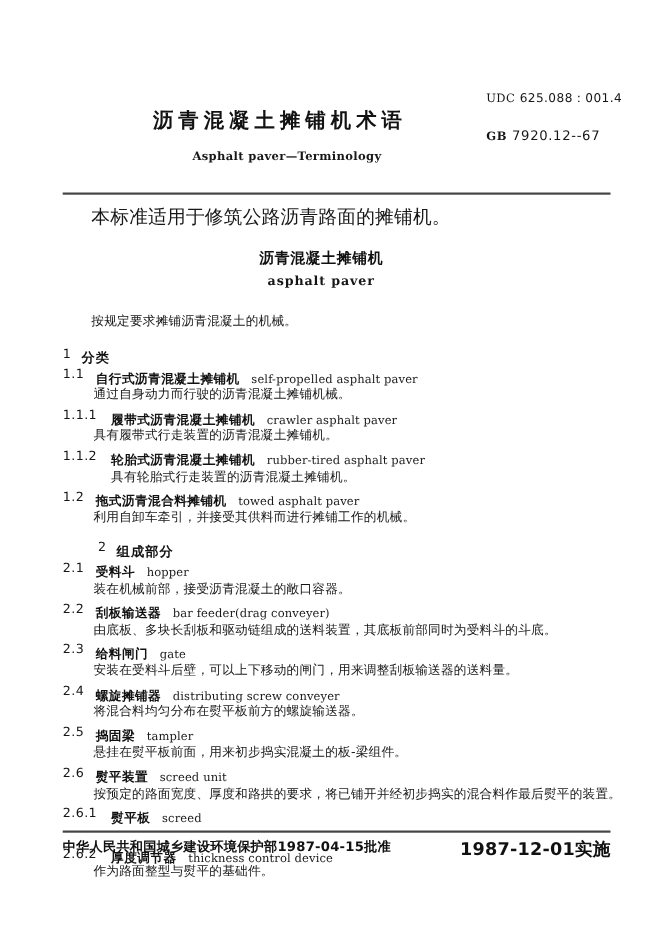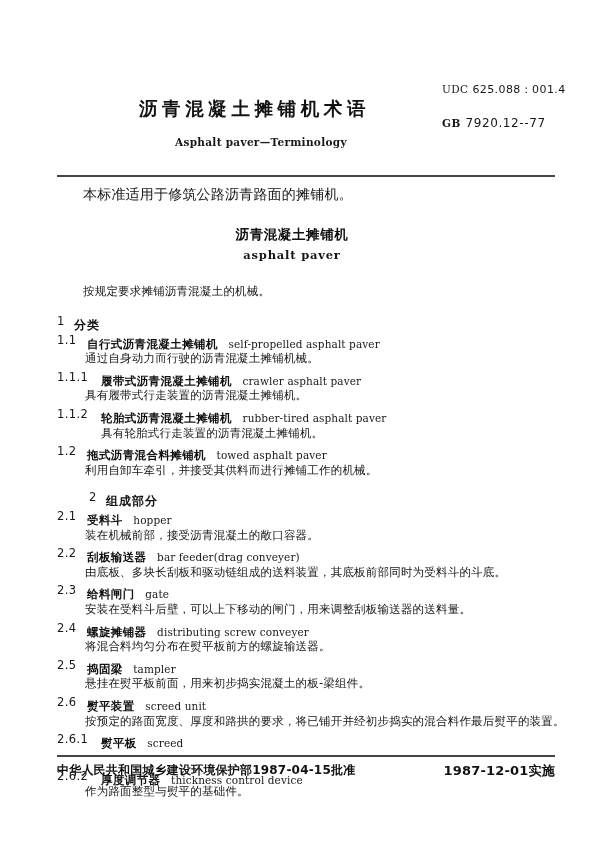--- a/index.html
+++ b/index.html
@@ -115,21 +115,21 @@
     left: 57px;
     top: 186px;
     width: 500px;
     height: 562px;
   }
 
   .scope-line {
     position: absolute;
     left: 26px;
     top: 0px;
-    font-size: 14px;
+    font-size: 17px;
     letter-spacing: 0.2px;
     white-space: nowrap;
     color: #171717;
   }
 
   .term-head {
     position: absolute;
     left: 0;
     top: 40px;
     width: 470px;
@@ -212,21 +212,21 @@
     font-size: 12px;
     font-weight: bold;
     color: #111111;
     white-space: nowrap;
     letter-spacing: 0.2px;
   }
   .footer-right {
     position: absolute;
     right: 0;
     top: 0;
-    font-size: 13px;
+    font-size: 16px;
     font-weight: bold;
     color: #111111;
     white-space: nowrap;
     letter-spacing: 0.2px;
     text-align: right;
   }
 </style>
 </head>
 <body>
 
@@ -234,21 +234,21 @@
 
   <div class="masthead">
     <div class="doc-title">沥青混凝土摊铺机术语</div>
     <div class="doc-subtitle">Asphalt paver—Terminology</div>
     <div class="udc-line">
       <span class="lbl">UDC</span>
       <span>625.088：001.4</span>
     </div>
     <div class="gb-line">
       <span class="lbl">GB</span>
-      <span>7920.12--77</span>
+      <span>7920.12--67</span>
     </div>
   </div>
 
   <div class="rule-top"></div>
 
   <div class="body-area">
     <div class="scope-line">本标准适用于修筑公路沥青路面的摊铺机。</div>
 
     <div class="term-head">
       <div class="term-cn">沥青混凝土摊铺机</div>

